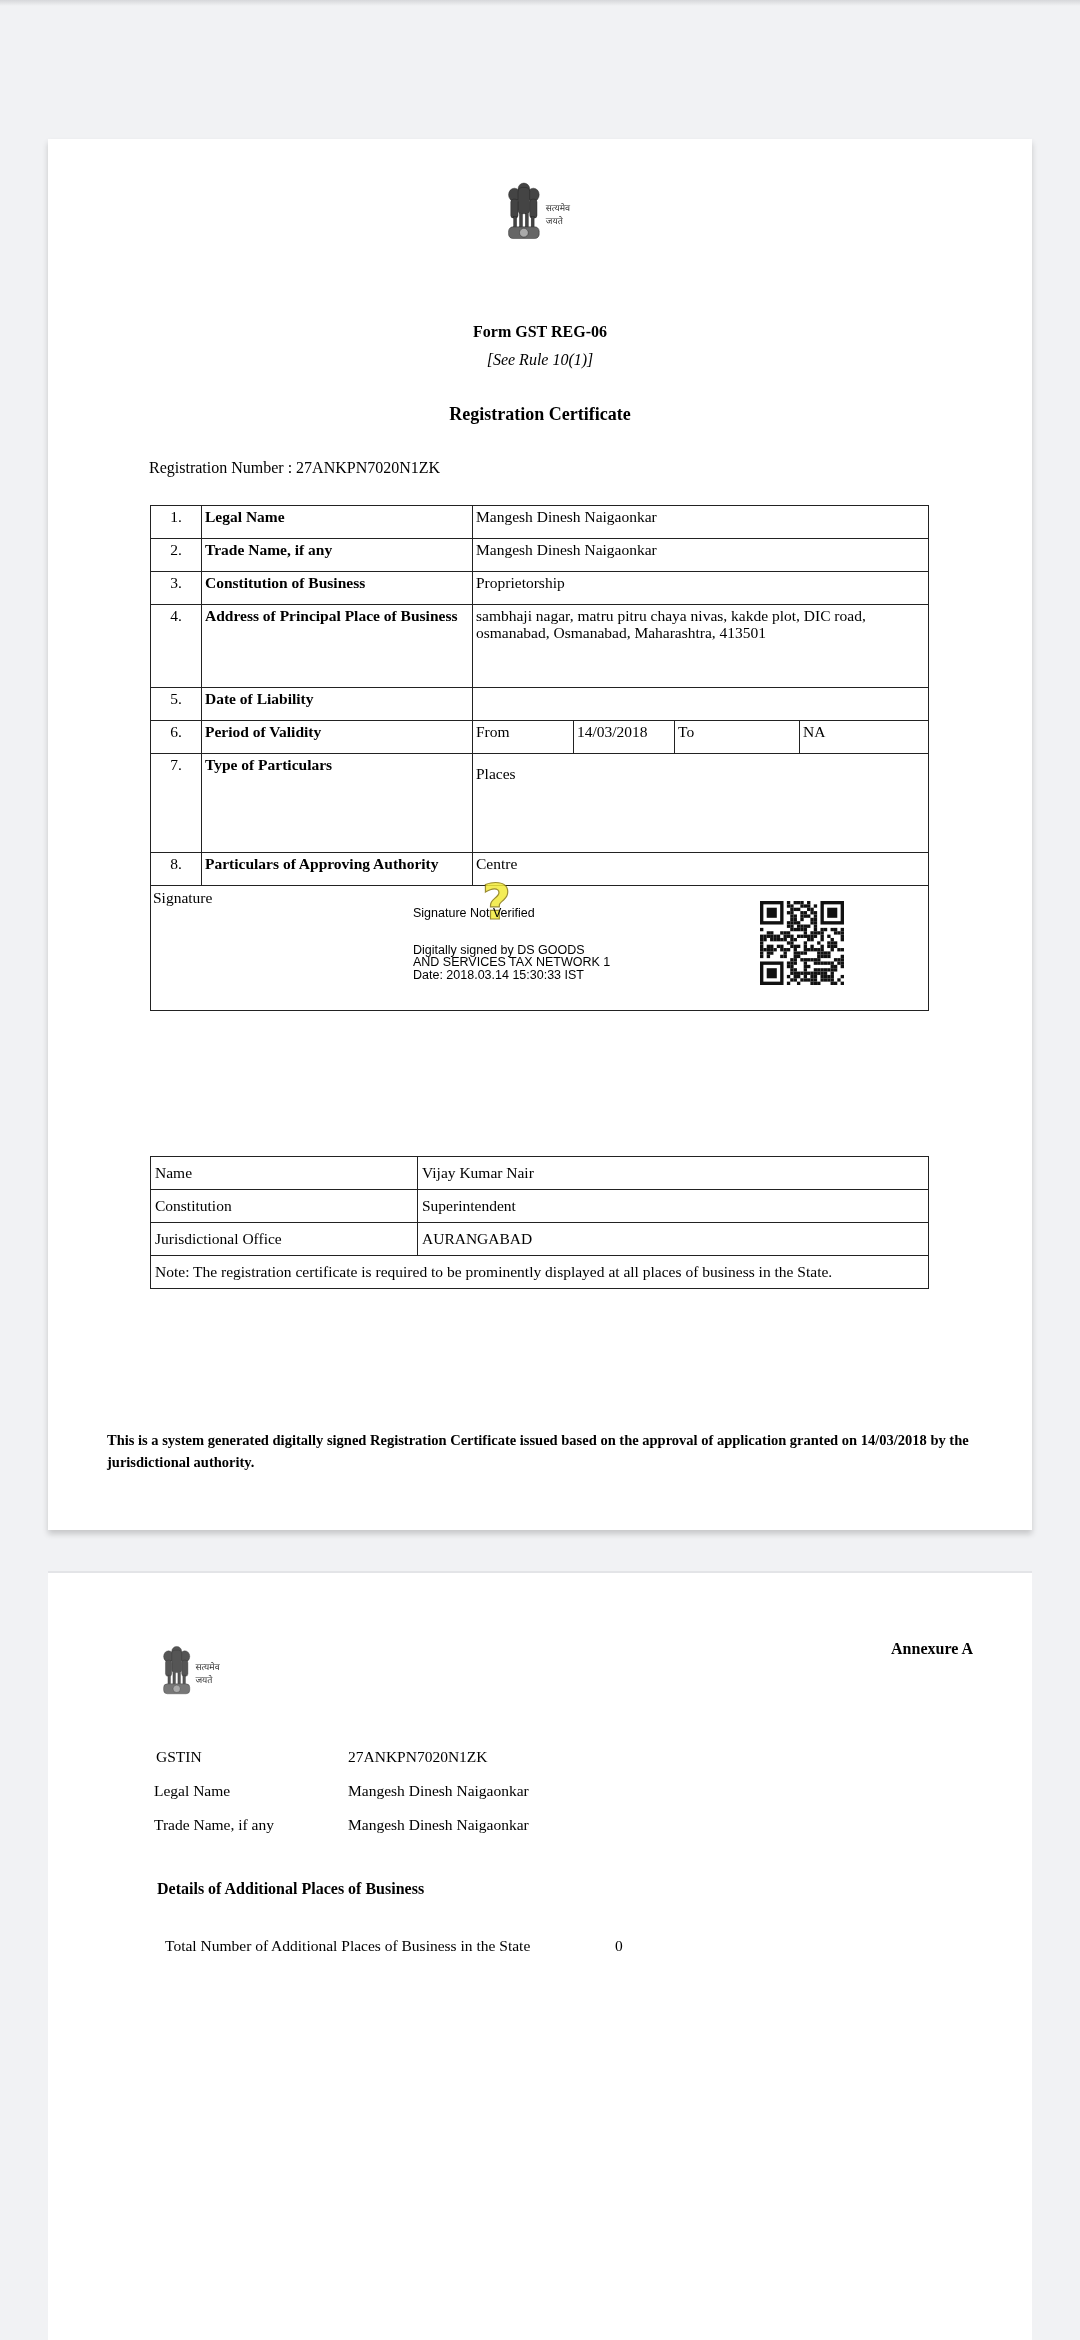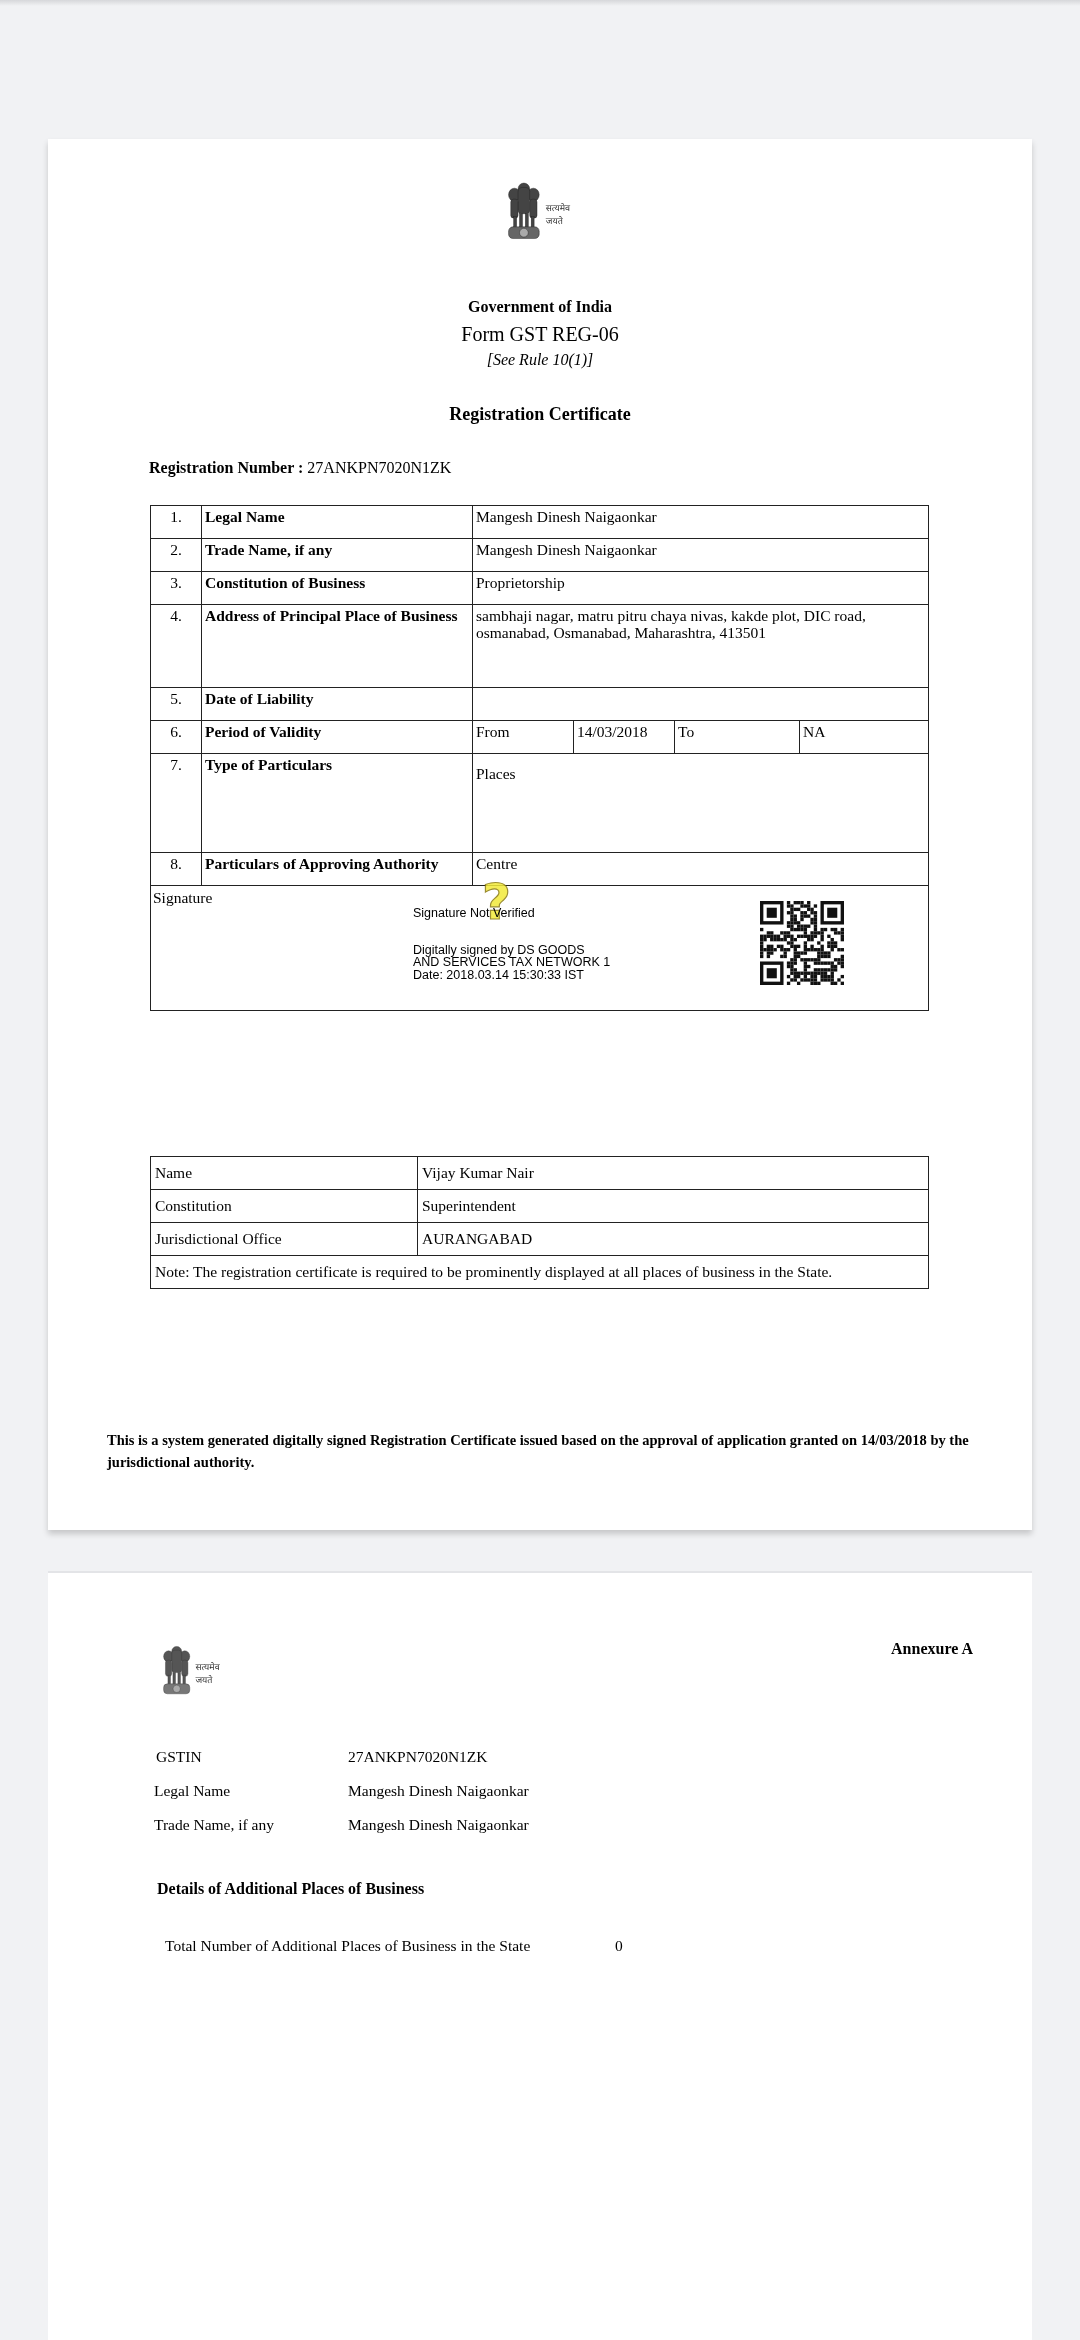--- a/index.html
+++ b/index.html
@@ -18,25 +18,25 @@
 
   
   .emblem { position: absolute; display: flex; flex-direction: row; align-items: center; }
   .emblem svg { display: block; }
   .emblem .motto { font-family: "DejaVu Sans", sans-serif; font-size: 9px; color: #333; margin-top: 1px; }
   .emblem1 { left: 454px; top: 31px; width: 76px; }
   .emblem2 { left: 110px; top: 55px; width: 68px; }
 
   .center { position: absolute; left: 0; width: 984px; text-align: center; }
   .gov { top: 159px; font-size: 16px; font-weight: bold; }
-  .form { top: 184px; font-size: 20px; font-weight: normal; }
+  .form { top: 184px; font-size: 16px; font-weight: bold; }
   .rule { top: 212px; font-size: 16px; font-style: italic; }
   .title { top: 265px; font-size: 18px; font-weight: bold; }
   .regno { position: absolute; left: 101px; top: 320px; font-size: 16px; }
-  .regno b { font-weight: bold; margin-top: 24px; }
+  .regno b { font-weight: normal; margin-top: 24px; }
 
   table.main { position: absolute; left: 102px; top: 366px; width: 779px;
     border-collapse: collapse; font-size: 15.5px; }
   table.main td { border: 1.5px solid #222; padding: 2px 3px; vertical-align: top; line-height: 17px; }
   td.num { width: 44px; text-align: center; padding-left: 0; }
   td.lbl { width: 264px; font-weight: bold; }
   .qr { position: absolute; left: 712px; top: 762px; width: 84px; height: 84px; }
 
   .sigwrap { position: relative; height: 124px; }
   .sigtext { position: absolute; left: 262px; top: 21px; font-family: "Liberation Sans", sans-serif;
@@ -78,21 +78,20 @@
         <rect x="24" y="44" width="4" height="18"></rect>
         <rect x="32" y="44" width="4" height="18"></rect>
         <rect x="40" y="48" width="4" height="14"></rect>
         <rect x="9" y="62" width="42" height="16" rx="6" fill="#666"></rect>
         <circle cx="30" cy="70" r="6" fill="#aaa"></circle>
       </g>
     </svg>
     <div class="motto">सत्यमेव जयते</div>
   </div>
 
-  <div class="center gov">Government of India</div>
   <div class="center form">Form GST REG-06</div>
   <div class="center rule">[See Rule 10(1)]</div>
   <div class="center title">Registration Certificate</div>
 
   <div class="regno">
     <b>Registration Number :</b>
     <span>27ANKPN7020N1ZK</span>
   </div>
 
   <table class="main">

